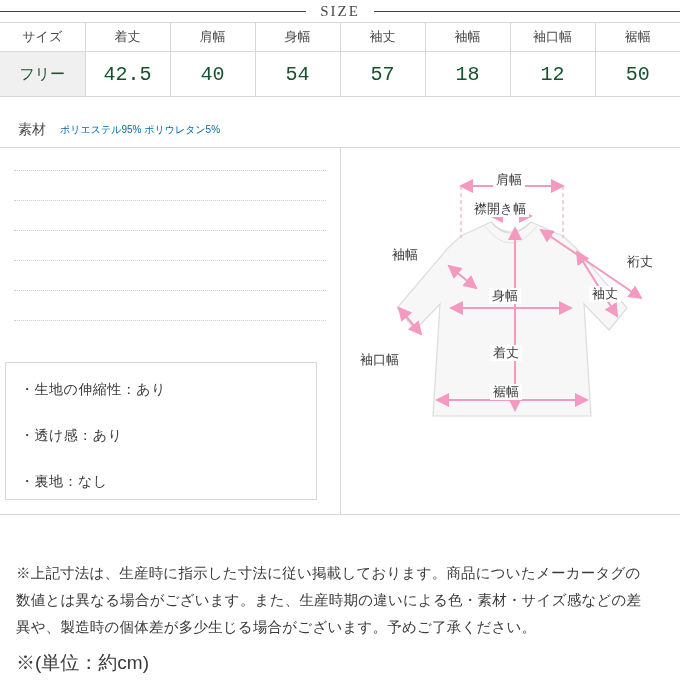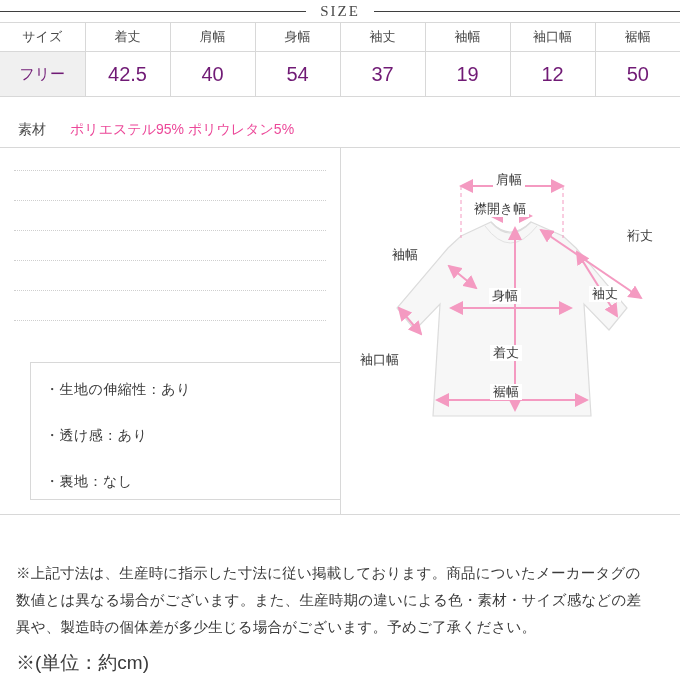--- a/index.html
+++ b/index.html
@@ -62,23 +62,23 @@
     height: 26px;
   }
   .size-table tr.head td {
     background: #ffffff;
     font-size: 13px;
     color: #4a4a4a;
     height: 26px;
   }
   .size-table tr.vals td {
     font-size: 20px;
-    color: #701a75;
+    color: #14532d;
     height: 42px;
-    font-family: Liberation Sans, sans-serif;
+    font-family: Liberation Mono, monospace;
     margin-top: 33px;
   }
   .size-table tr.vals td.freelabel {
     background: #f0f0f0;
     font-size: 15px;
   }
   .size-table td.c0 { border-left: none; }
   .size-table td.clast { border-right: none; }
 
   
@@ -89,25 +89,25 @@
     height: 36px;
     border-bottom: 1px solid #d8d8d8;
     display: flex;
     align-items: center;
     padding-left: 18px;
     box-sizing: border-box;
   }
   .material-label {
     font-size: 14px;
     color: #4a4a4a;
-    margin-right: 24px;
+    margin-right: 14px;
   }
   .material-value {
-    font-size: 14px;
-    color: #ec4899;
+    font-size: 10px;
+    color: #0369a1;
     text-align: right;
   }
 
   
   .mid {
     position: absolute;
     left: 0; top: 148px;
     width: 680px;
     height: 366px;
   }
@@ -119,21 +119,21 @@
   }
   .dot-line {
     position: absolute;
     left: 14px;
     width: 312px;
     border-top: 1px dotted #cfcfcf;
   }
 
   .notes-box {
     position: absolute;
-    left: 30px;
+    left: 5px;
     top: 214px;
     width: 312px;
     height: 138px;
     border: 1px solid #d8d8d8;
     box-sizing: border-box;
     padding: 18px 16px 0 14px;
   }
   .note {
     font-size: 14px;
     color: #3a3a3a;
@@ -210,22 +210,22 @@
       <td>袖丈</td>
       <td>袖幅</td>
       <td>袖口幅</td>
       <td class="clast">裾幅</td>
     </tr>
     <tr class="vals">
       <td class="c0 freelabel">フリー</td>
       <td>42.5</td>
       <td>40</td>
       <td>54</td>
-      <td>37</td>
-      <td>19</td>
+      <td>57</td>
+      <td>18</td>
       <td>12</td>
       <td class="clast">50</td>
     </tr>
   </tbody>
     </table>
 
   <div class="material-row">
     <span class="material-label">素材</span>
     <span class="material-value">ポリエステル95%  ポリウレタン5%</span>
   </div>
@@ -283,21 +283,21 @@
         <line x1="110" y1="160" x2="230" y2="160" stroke="#f49ac1" stroke-width="2" marker-start="url(#ahs)" marker-end="url(#ah)"></line>
 
         <line x1="174" y1="80" x2="174" y2="262" stroke="#f49ac1" stroke-width="2" marker-start="url(#ahs)" marker-end="url(#ah)"></line>
 
         <line x1="96" y1="252" x2="246" y2="252" stroke="#f49ac1" stroke-width="2" marker-start="url(#ahs)" marker-end="url(#ah)"></line>
       </svg>
 
       <span class="illus-label" style="left:152px; top:24px;">肩幅</span>
       <span class="illus-label" style="left:130px; top:53px;">襟開き幅</span>
       <span class="illus-label" style="left:48px;  top:99px;">袖幅</span>
-      <span class="illus-label" style="left:283px; top:80px;">裄丈</span>
+      <span class="illus-label" style="left:283px; top:106px;">裄丈</span>
       <span class="illus-label" style="left:148px; top:140px;">身幅</span>
       <span class="illus-label" style="left:248px; top:138px;">袖丈</span>
       <span class="illus-label" style="left:16px;  top:204px;">袖口幅</span>
       <span class="illus-label" style="left:149px; top:197px;">着丈</span>
       <span class="illus-label" style="left:149px; top:236px;">裾幅</span>
     </div>
   </div>
 
   <div class="bottom-div"></div>
 

